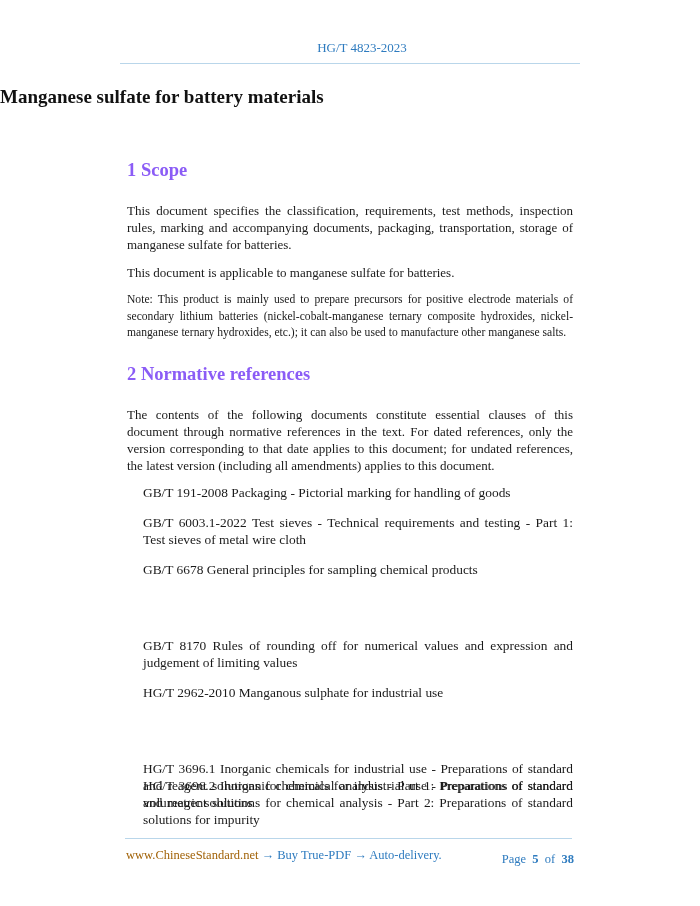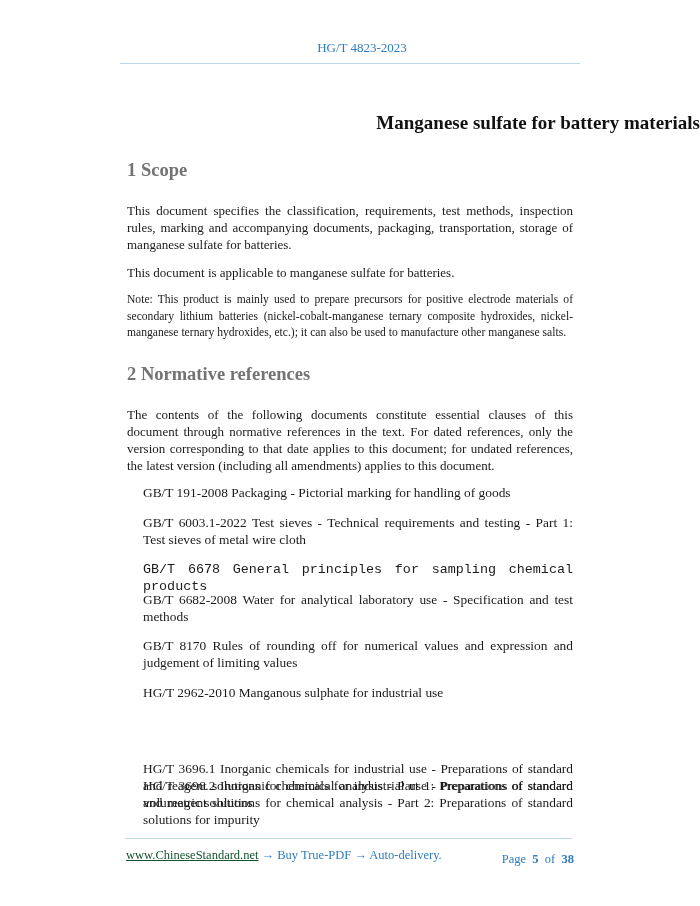--- a/index.html
+++ b/index.html
@@ -36,32 +36,31 @@
       left: 120px;
       width: 460px;
       height: 1px;
       background: #b9d6ea;
     }
     .doc-title {
       position: absolute;
       top: 86px;
       left: 0;
       width: 700px;
-      text-align: right;
+      text-align: left;
       font-size: 19px;
       font-weight: bold;
       color: #111;
-      margin-top: 26px;
     }
     .section-heading {
       position: absolute;
       left: 127px;
       font-size: 18.5px;
       font-weight: bold;
-      color: #737373;
+      color: #8b5cf6;
       margin: 0;
     }
     .para {
       position: absolute;
       left: 127px;
       width: 446px;
       font-size: 13px;
       line-height: 17px;
       text-align: justify;
       margin: 0;
@@ -89,22 +88,21 @@
     }
     .footer {
       position: absolute;
       top: 848px;
       left: 126px;
       width: 448px;
       font-size: 12.5px;
       color: #2e7bbf;
     }
     .footer-link {
-      color: #14532d;
-      text-decoration: underline;
+      color: #a16207;
       cursor: pointer;
     }
     .footer-page {
       position: absolute;
       right: 0;
       top: 4px;
       margin-left: 12px;
     }
     .footer-page b {
       font-weight: bold;
@@ -125,22 +123,21 @@
   <p class="para" style="top:202px;">This document specifies the classification, requirements, test methods, inspection rules, marking and accompanying documents, packaging, transportation, storage of manganese sulfate for batteries.</p>
   <p class="para" style="top:264px;">This document is applicable to manganese sulfate for batteries.</p>
   <p class="para note" style="top:292px;">Note: This product is mainly used to prepare precursors for positive electrode materials of secondary lithium batteries (nickel-cobalt-manganese ternary composite hydroxides, nickel-manganese ternary hydroxides, etc.); it can also be used to manufacture other manganese salts.</p>
 
   <h2 class="section-heading" style="top:364px;text-align:center;">2 Normative references</h2>
 
   <p class="para" style="top:406px;">The contents of the following documents constitute essential clauses of this document through normative references in the text. For dated references, only the version corresponding to that date applies to this document; for undated references, the latest version (including all amendments) applies to this document.</p>
 
   <p class="ref" style="top:484px;">GB/T 191-2008 Packaging - Pictorial marking for handling of goods</p>
   <p class="ref" style="top:514px;">GB/T 6003.1-2022 Test sieves - Technical requirements and testing - Part 1: Test sieves of metal wire cloth</p>
-  <p class="ref" style="top:561px;font-family:Liberation Mono, monospace;">GB/T 6678 General principles for sampling chemical products</p>
-  <p class="ref" style="top:591px;">GB/T 6682-2008 Water for analytical laboratory use - Specification and test methods</p>
+  <p class="ref" style="top:561px;">GB/T 6678 General principles for sampling chemical products</p>
   <p class="ref" style="top:637px;">GB/T 8170 Rules of rounding off for numerical values and expression and judgement of limiting values</p>
   <p class="ref" style="top:684px;">HG/T 2962-2010 Manganous sulphate for industrial use</p>
   <p class="ref" style="top:713px;margin-top:47px;">HG/T 3696.1 Inorganic chemicals for industrial use - Preparations of standard and reagent solutions for chemical analysis - Part 1: Preparations of standard volumetric solutions</p>
   <p class="ref" style="top:777px;">HG/T 3696.2 Inorganic chemicals for industrial use - Preparations of standard and reagent solutions for chemical analysis - Part 2: Preparations of standard solutions for impurity</p>
 
   <div class="footer-rule"></div>
   <div class="footer">
     <a class="footer-link">www.ChineseStandard.net</a>
     <span>→</span>
     <span>Buy True-PDF</span>

